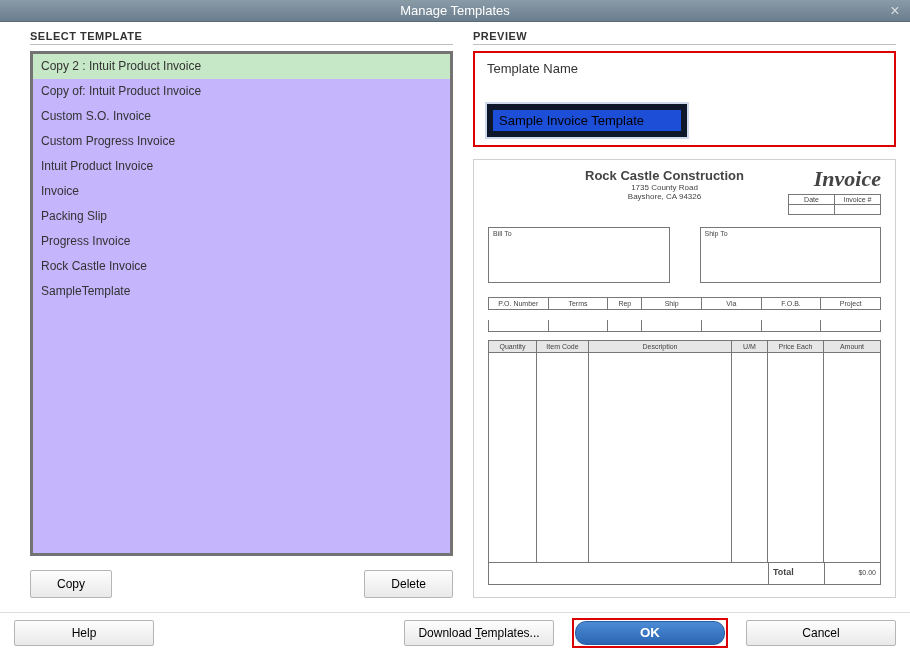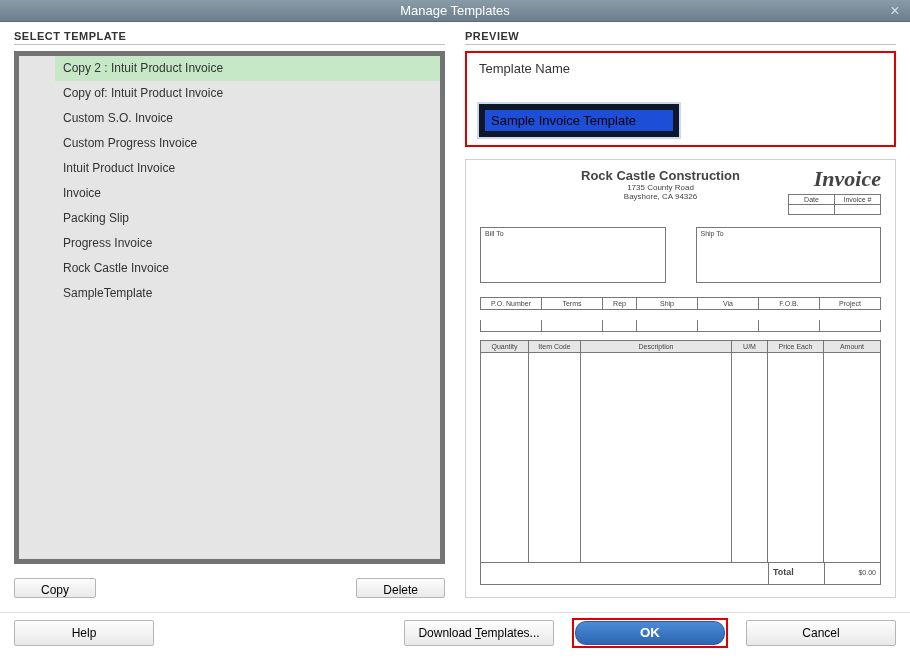--- a/index.html
+++ b/index.html
@@ -26,56 +26,56 @@
     position: absolute; right: 4px; top: 0; width: 22px;
     color: #d5dde3;
     font-size: 16px;
     cursor: pointer;
   }
   .content {
     display: flex;
     gap: 20px;
     padding: 8px 14px 14px 14px;
     height: 590px;
+    margin-left: 16px;
   }
   .panel { flex: 1; display: flex; flex-direction: column; }
   .panel h3 {
     font-size: 11px;
     font-weight: bold;
     letter-spacing: .5px;
     color: #333;
     margin-bottom: 2px;
   }
   .panel .rule { border-top: 1px solid #bfbfbf; margin-bottom: 6px; }
   .template-list {
-    border: 5px solid #737373;
+    border: 3px solid #737373;
     flex: 1;
     overflow: auto;
     max-height: 515px;
-    background: #e5e5e5;
-    padding-left: 36px;
+    background: #c4b5fd;
   }
   .template-list .item {
     padding: 4px 8px;
     font-size: 12px;
     cursor: pointer;
     line-height: 17px;
   }
   .template-list .item.selected {
     background: #c7e8c7;
   }
   .left-buttons {
     display: flex; justify-content: space-between;
     padding-top: 14px;
   }
   .btn {
     background: linear-gradient(#fdfdfd,#e9e9e9);
     border: 1px solid #b5b5b5;
     border-radius: 2px;
-    height: 20px;
+    height: 28px;
     line-height: 22px;
     padding: 0 26px;
     font-size: 12px;
     cursor: pointer;
   }
 
   
   .name-row {
     border: 2px solid #d00;
     padding: 8px 12px;

